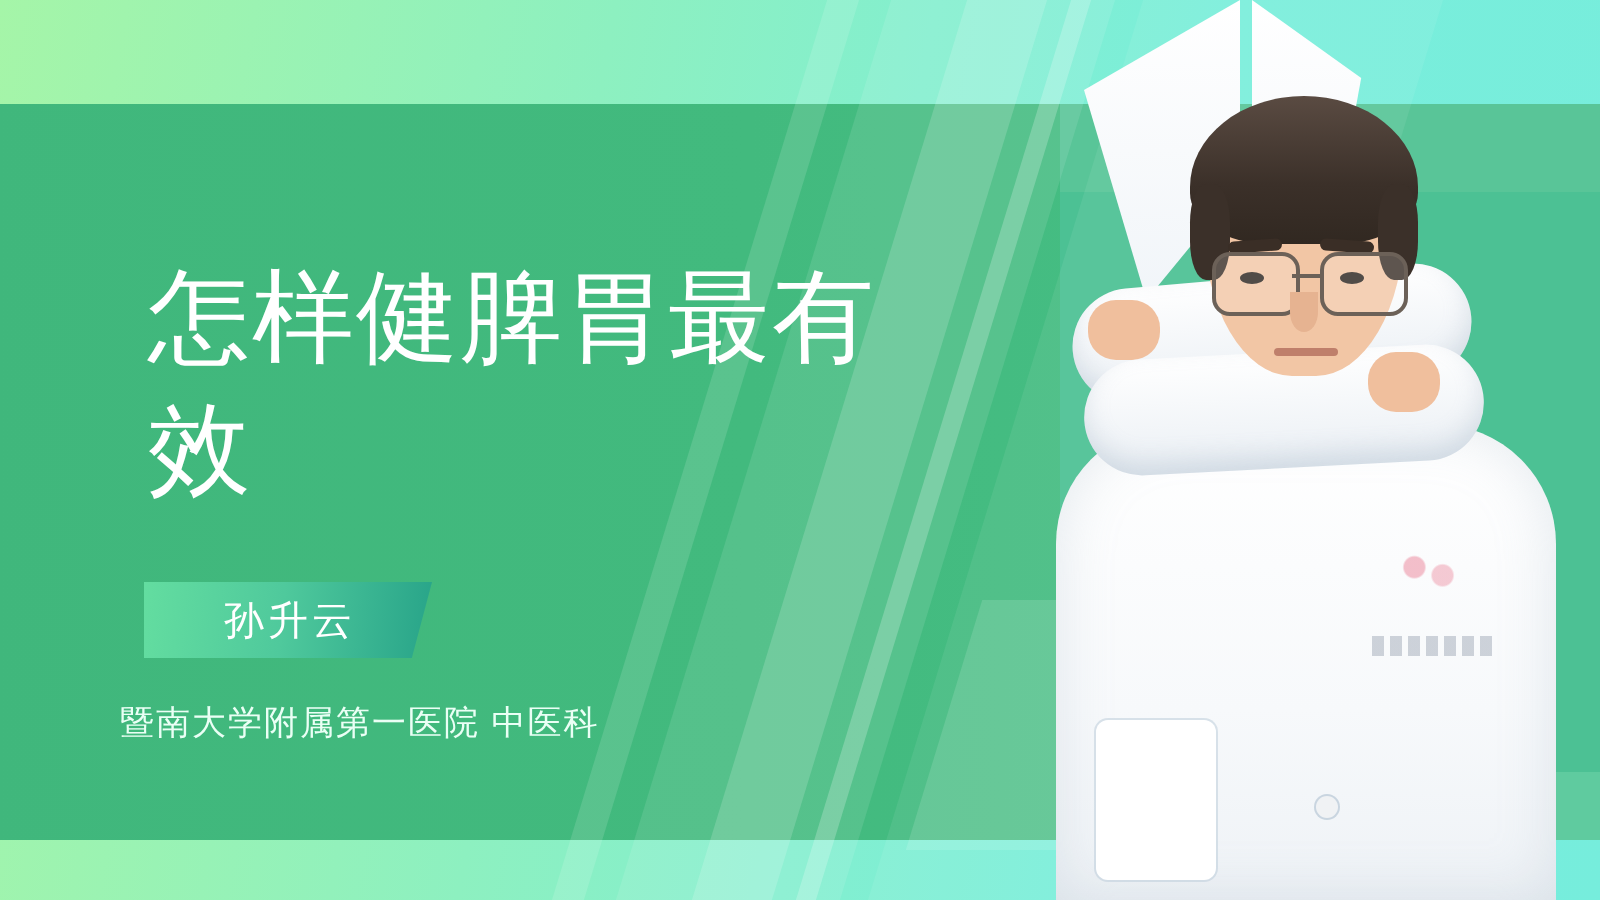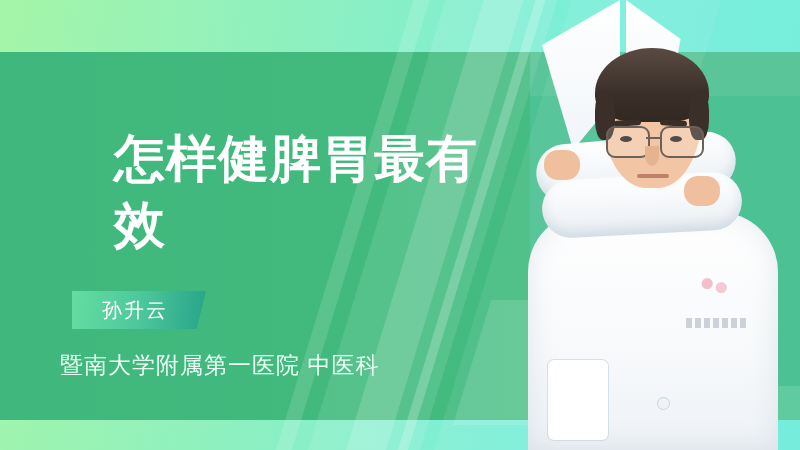--- a/index.html
+++ b/index.html
@@ -75,52 +75,51 @@
   }
 
   
   .title {
     position: absolute;
     left: 74px; top: 126px;
     width: 400px;
     color: #ffffff;
     font-size: 51px;
     line-height: 66px;
-    font-weight: bold;
+    font-weight: normal;
     letter-spacing: 1px;
     white-space: pre-wrap;
-    margin-left: 40px;
   }
 
   .badge {
     position: absolute;
     left: 72px; top: 291px;
     height: 38px;
-    padding: 0 38px 0 30px;
+    padding: 0 38px 0 40px;
     display: flex;
     align-items: center;
     background: linear-gradient(95deg, #63dda0 0%, #4fc99c 48%, #28a489 100%);
     clip-path: polygon(0 0, 100% 0, 93% 100%, 0 100%);
   }
   .badge-name {
     color: #ffffff;
     font-size: 20px;
     letter-spacing: 2px;
   }
   .badge-title {
     color: #f2fff9;
     font-size: 18px;
     letter-spacing: 1px;
   }
 
   .affiliation {
     position: absolute;
     left: 60px; top: 350px;
     color: #eafff5;
-    font-size: 23px;
+    font-size: 17px;
     letter-spacing: 1px;
   }
 
   
   .doctor {
     position: absolute;
     left: 498px; top: 0;
     width: 302px; height: 450px;
   }
 

